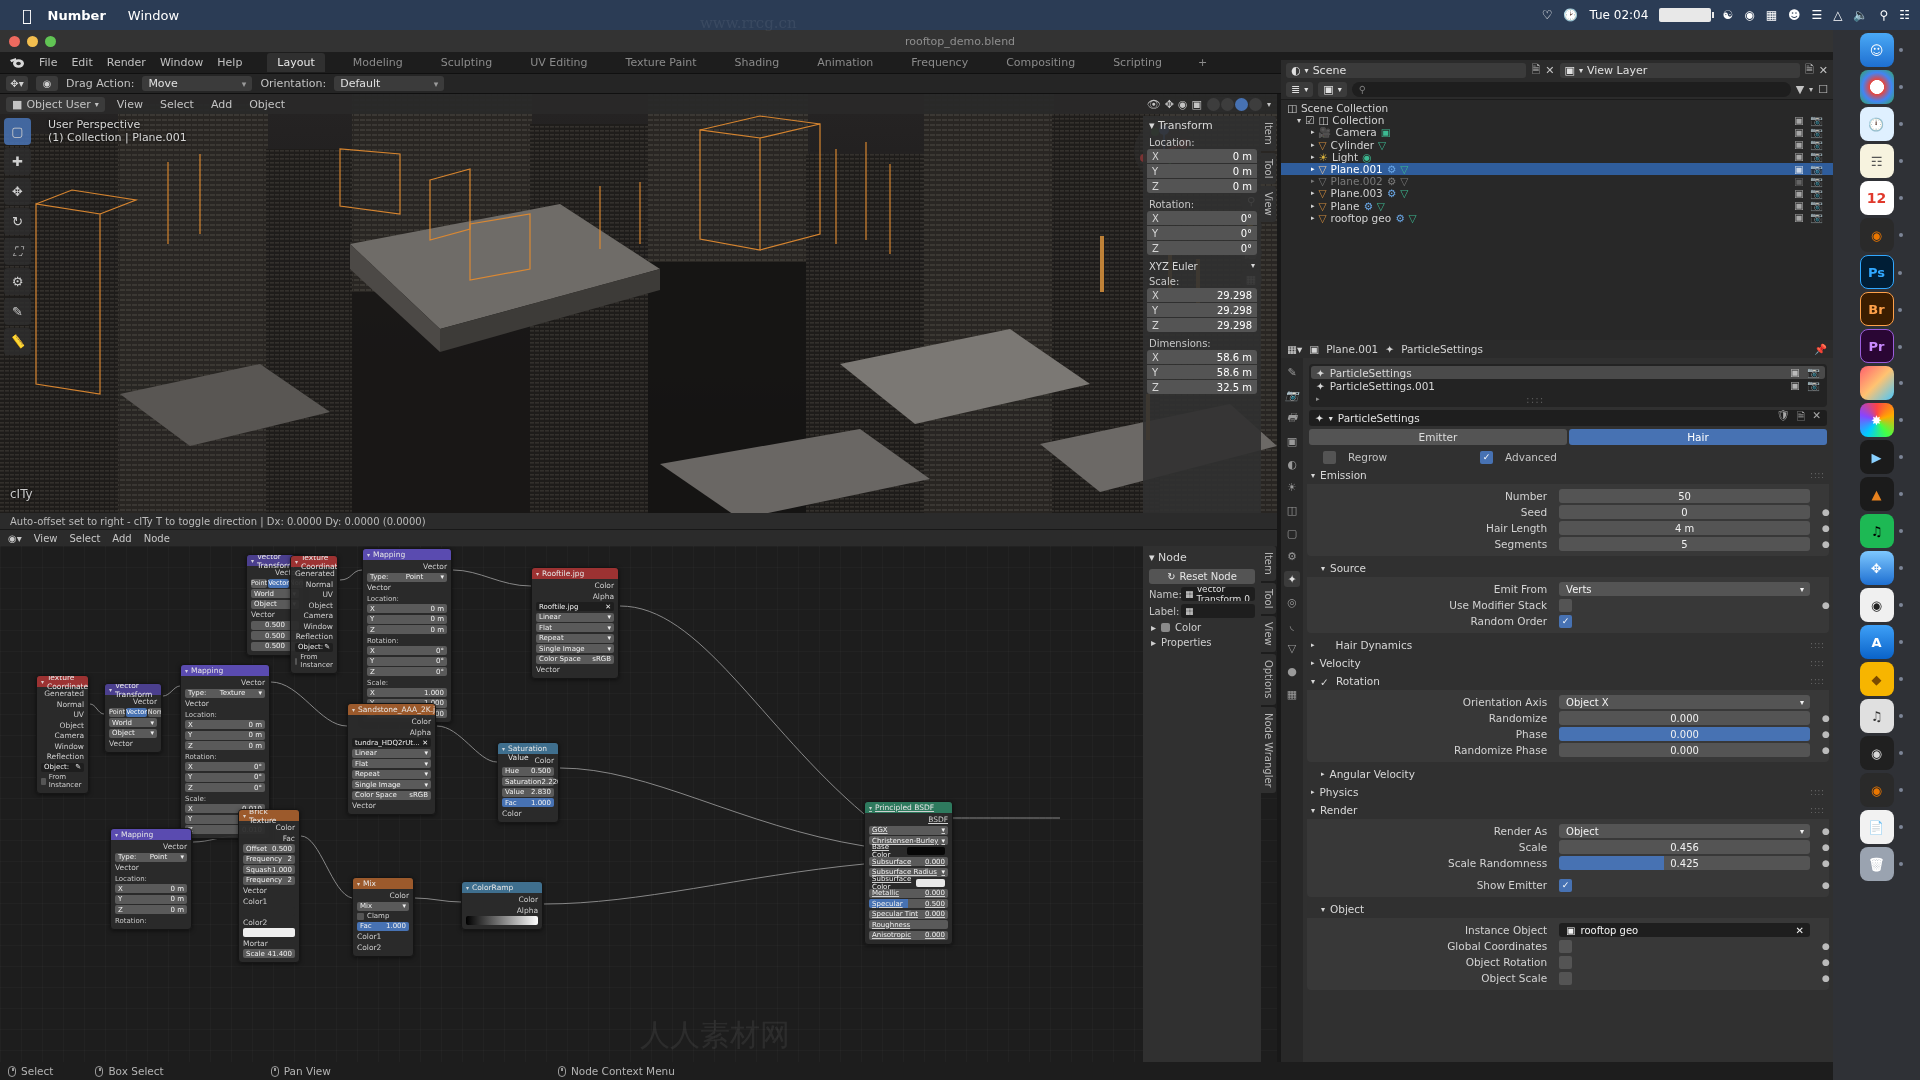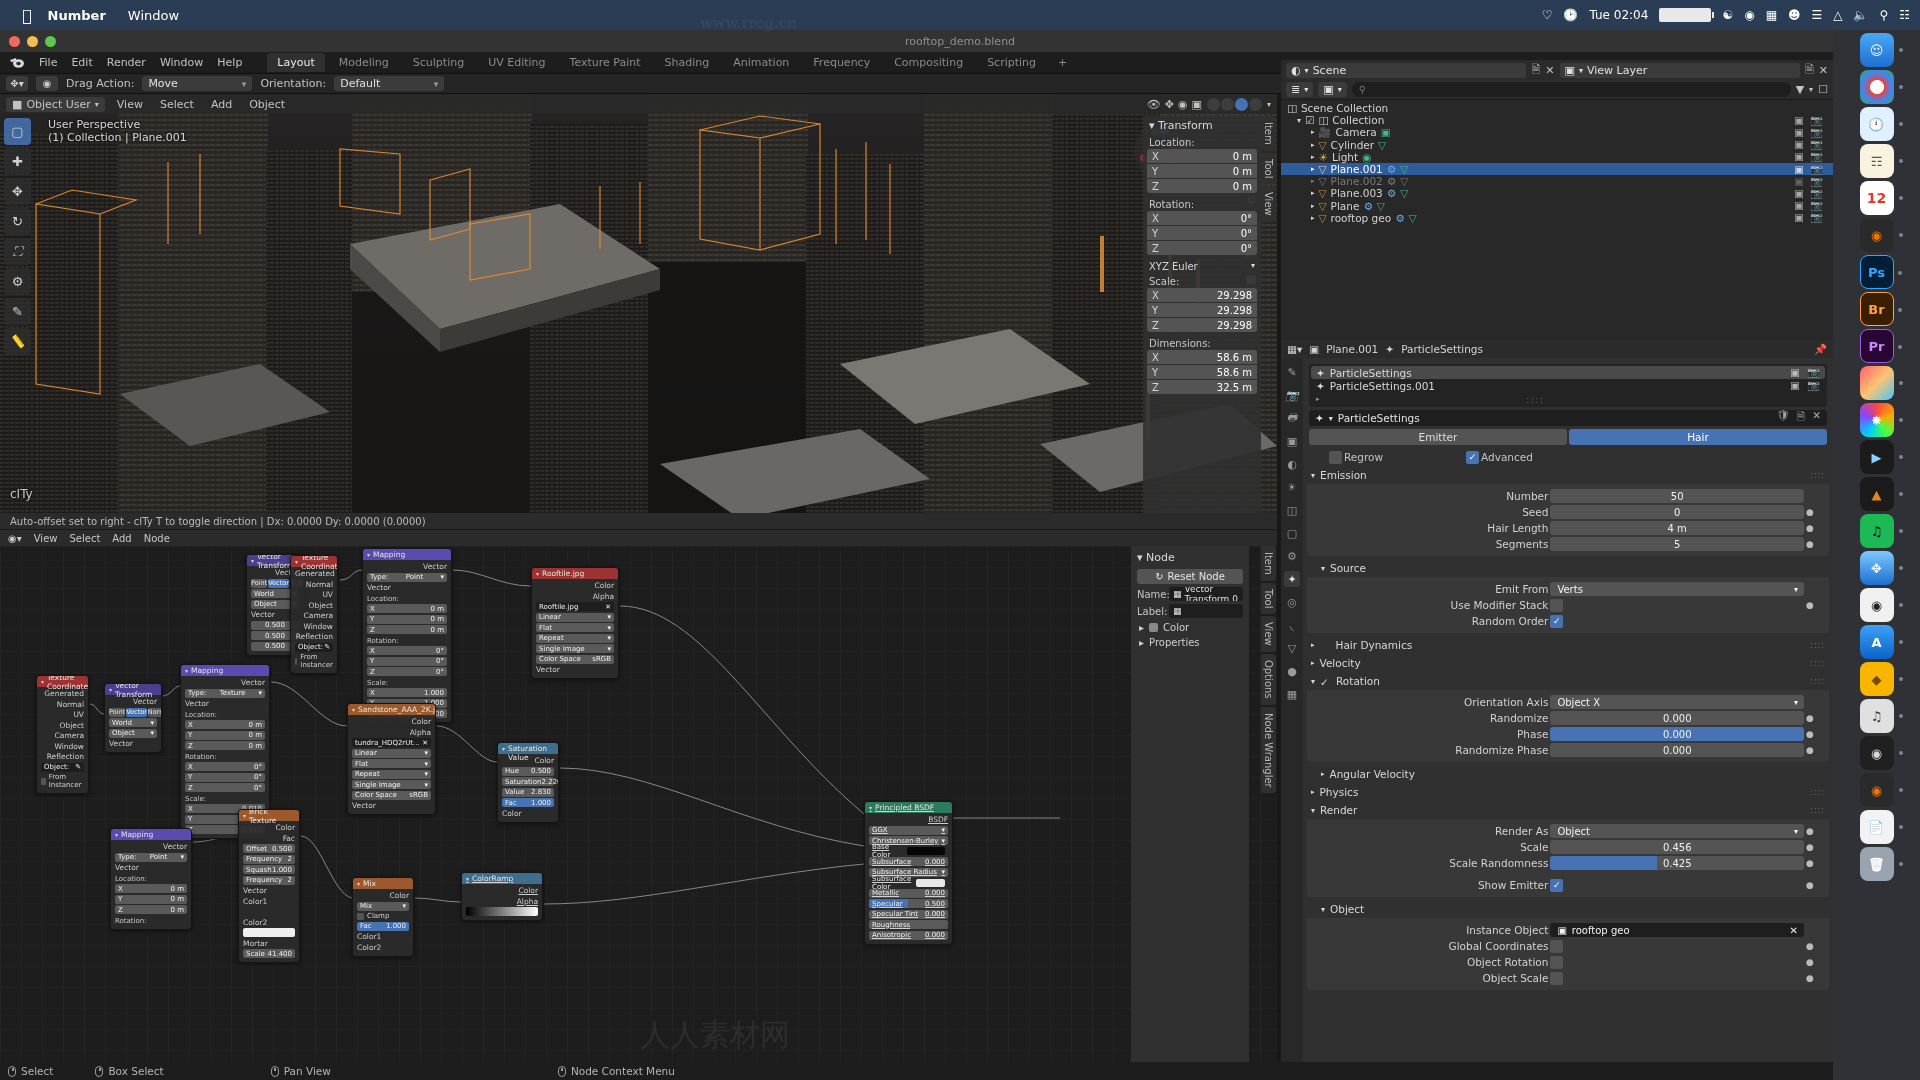--- a/index.html
+++ b/index.html
@@ -26,21 +26,21 @@
   .lights { display:flex; gap:7px; padding-left:9px; }
   .lights i { width:11px; height:11px; border-radius:50%; display:block; }
   .l-r{background:#ed6a5f;} .l-y{background:#f4bf4f;} .l-g{background:#61c454;}
   .wtitle { position:absolute; left:0; right:0; text-align:center; font-size:11px; color:#8e8e8e; }
 
   
   .topbar { height:22px; background:#1d1d1d; display:flex; align-items:center;
     padding:0 4px; border-bottom:1px solid #101010; }
   .blogo { width:18px; height:15px; margin:0 6px 0 4px; display:flex; align-items:center; justify-content:center; }
   .mnu { padding:2px 7px; font-size:11px; color:#c0c0c0; cursor:default; }
-  .tabs { display:flex; align-items:center; margin-left:18px; gap:4px; }
+  .tabs { display:flex; align-items:center; margin-left:18px; gap:18px; }
   .tab { padding:3px 10px; font-size:11px; color:#8b8b8b; border-radius:3px 3px 0 0; }
   .tab.active { background:#303030; color:#e8e8e8; }
   .tab.plus { color:#8b8b8b; padding:3px 8px; }
 
   
   .toolsettings { height:20px; background:#252525; display:flex; align-items:center; gap:8px;
     padding:0 6px; border-bottom:1px solid #101010; font-size:11px; color:#bdbdbd; }
   .ts-icon { width:22px; height:15px; background:#3b3b3b; border-radius:3px; display:inline-flex;
     align-items:center; justify-content:center; font-size:10px; color:#d0d0d0;}
   .ts-label{ color:#c3c3c3; }
@@ -122,21 +122,21 @@
   .seg { display:flex; gap:1px; }
   .seg b { flex:1; background:#5a5a5a; border-radius:2px; font-weight:normal; text-align:center;
      font-size:6.5px; color:#e6e6e6; line-height:9px;}
   .seg b.on{ background:#4772b3; color:#fff;}
   .sechd { color:#c8c8c8; font-size:7px; margin-top:1px;}
   .swatch{ height:9px; border-radius:2px; }
   .chk { display:flex; align-items:center; gap:3px; font-size:7px; }
   .chk i { width:7px; height:7px; background:#555; border-radius:1px; display:block;}
 
   
-  .nedN { position:absolute; right:28px; top:16px; width:118px; bottom:16px;
+  .nedN { position:absolute; right:16px; top:16px; width:118px; bottom:16px;
      background:#303030; z-index:6; font-size:10px; padding:2px 0;}
   .nedN .hd { padding:3px 6px; color:#d8d8d8; font-size:11px;}
   .nedN .btn { margin:2px 6px; background:#545454; border-radius:3px; height:15px;
      display:flex; align-items:center; justify-content:center; gap:4px; color:#e6e6e6; font-size:10px;}
   .nedN .kv { display:flex; align-items:center; gap:4px; margin:3px 6px; font-size:10px;}
   .nedN .kv .k { width:28px; color:#c6c6c6;}
   .nedN .kv .v { flex:1; background:#1e1e1e; border-radius:3px; height:14px;
      display:flex; align-items:center; gap:3px; padding:0 4px; color:#e0e0e0; font-size:9px; overflow:hidden;}
   .nedN .sub { margin:4px 8px; color:#cfcfcf; font-size:10px; display:flex; align-items:center; gap:5px;}
   .ned-tabs { position:absolute; right:0; top:16px; width:16px; z-index:7;}
@@ -174,21 +174,21 @@
   .lrow { height:13px; display:flex; align-items:center; gap:5px; padding:0 5px; font-size:10.5px;
      color:#d8d8d8; border-radius:3px;}
   .lrow.sel { background:#4a4a4a;}
   .lrow .rt { margin-left:auto; display:flex; gap:7px; opacity:.8;}
   .namefield { margin:3px 6px; background:#1e1e1e; border-radius:3px; height:16px; display:flex;
      align-items:center; gap:5px; padding:0 6px; font-size:10.5px; color:#e2e2e2;}
   .toggle2 { margin:3px 6px; display:flex; gap:2px; }
   .toggle2 b { flex:1; text-align:center; font-weight:normal; font-size:10.5px; line-height:16px;
      background:#545454; color:#ddd; border-radius:3px;}
   .toggle2 b.on { background:#4772b3; color:#fff;}
-  .prow { display:flex; align-items:center; height:14px; margin:2px 16px; font-size:10.5px; gap:2px;}
+  .prow { display:flex; align-items:center; height:14px; margin:2px 0; font-size:10.5px; gap:12px;}
   .prow .lbl { width:46%; text-align:right; color:#d2d2d2;}
   .prow .ctl { flex:1; background:#545454; border-radius:3px; height:14px; display:flex;
      align-items:center; justify-content:center; color:#f2f2f2; font-size:10px; position:relative;}
   .prow .ctl.left { justify-content:flex-start; padding-left:7px;}
   .prow .ctl.slider { background:linear-gradient(90deg,#4772b3 100%,#545454 0); }
   .prow .ctl.slider.half { background:linear-gradient(90deg,#4772b3 42%,#545454 42%);text-align:center; }
   .prow .dot { width:7px; color:#bbb; font-size:9px; text-align:center;}
   .prow .cb { width:13px; height:13px; border-radius:2px; background:#4772b3; color:#fff;
      display:flex; align-items:center; justify-content:center; font-size:9px;}
   .prow .cb.off { background:#545454;}
@@ -936,21 +936,21 @@
               </div>
             <div class="fld blue">
                 <span>Fac</span>
                 <span>1.000</span>
               </div>
             <div class="row-in">Color1</div>
             <div class="row-in">Color2</div>
           </div>
         </div>
 
-        <div class="node" style="left:461px;top:326px;width:82px;text-decoration:underline;">
+        <div class="node" style="left:461px;top:335px;width:82px;">
           <div class="nh" style="background:#3f6f8e">
               <span class="tri">▾</span>
               <span>ColorRamp</span>
             </div>
           <div class="nb">
             <div class="row-out">Color</div>
             <div class="row-out">Alpha</div>
             <div class="swatch" style="background:linear-gradient(90deg,#000,#fff)"></div>
           </div>
         </div>

